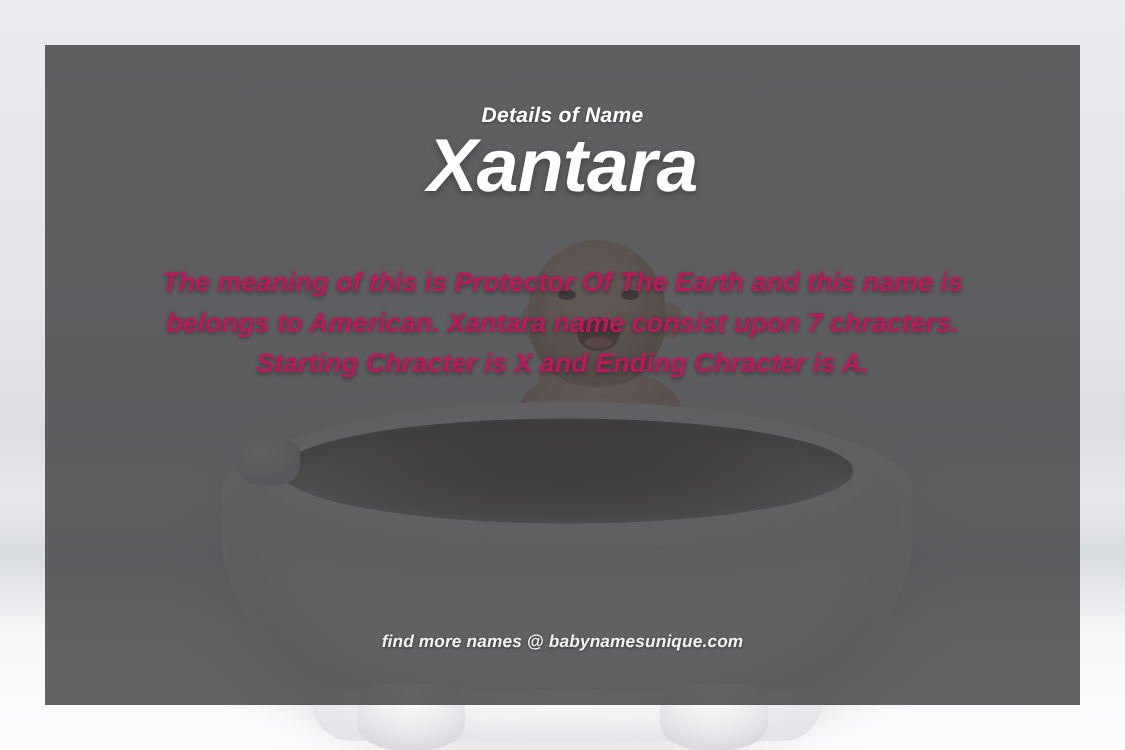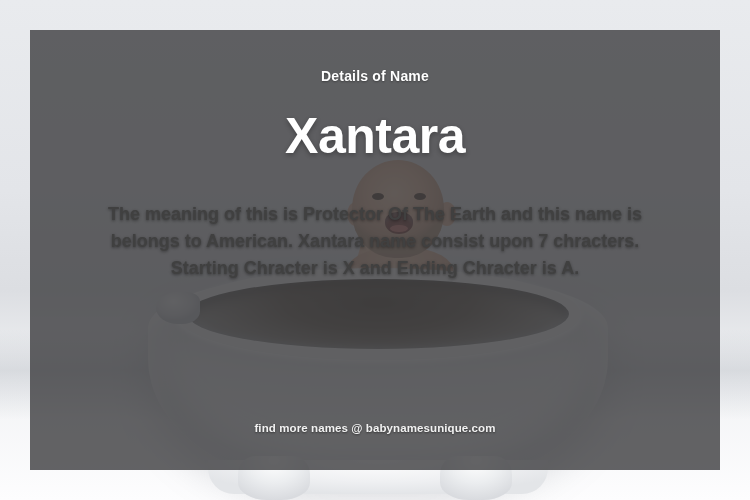--- a/index.html
+++ b/index.html
@@ -14,20 +14,21 @@
     font-family: "Liberation Sans", sans-serif;
   }
 
   
   #canvas {
     position: relative;
     width: 750px;
     height: 500px;
     background: #f7f8fa;
     overflow: hidden;
+    font-style: italic;
   }
 
   
   .photo {
     position: absolute;
     inset: 0;
     background:
       
       linear-gradient(180deg, #e9ebee 0%, #e3e5e9 38%, #dcdee2 58%, #f2f3f5 76%, #fdfdfe 100%);
   }
@@ -187,37 +188,36 @@
     margin-top: 38px;
     font-size: 14px;
     font-weight: bold;
     color: #ffffff;
     letter-spacing: .2px;
     text-align: center;
     text-shadow: 0 1px 2px rgba(0,0,0,.35);
   }
 
   .name-title {
-    margin-top: 26px;
     font-size: 50px;
     font-weight: bold;
     color: #ffffff;
     line-height: 1.05;
     letter-spacing: -0.5px;
     text-align: center;
     text-shadow: 0 2px 5px rgba(0,0,0,.30);
   }
 
   .description {
     margin-top: 38px;
     width: 568px;
     font-size: 18px;
     font-weight: bold;
     line-height: 1.5;
-    color: #404040;
+    color: #be185d;
     text-align: center;
     text-shadow: 0 1px 3px rgba(0,0,0,.40);
   }
 
   .spacer { flex: 1 1 auto; }
 
   .footer-note {
     margin-bottom: 36px;
     font-size: 11.5px;
     font-weight: bold;

